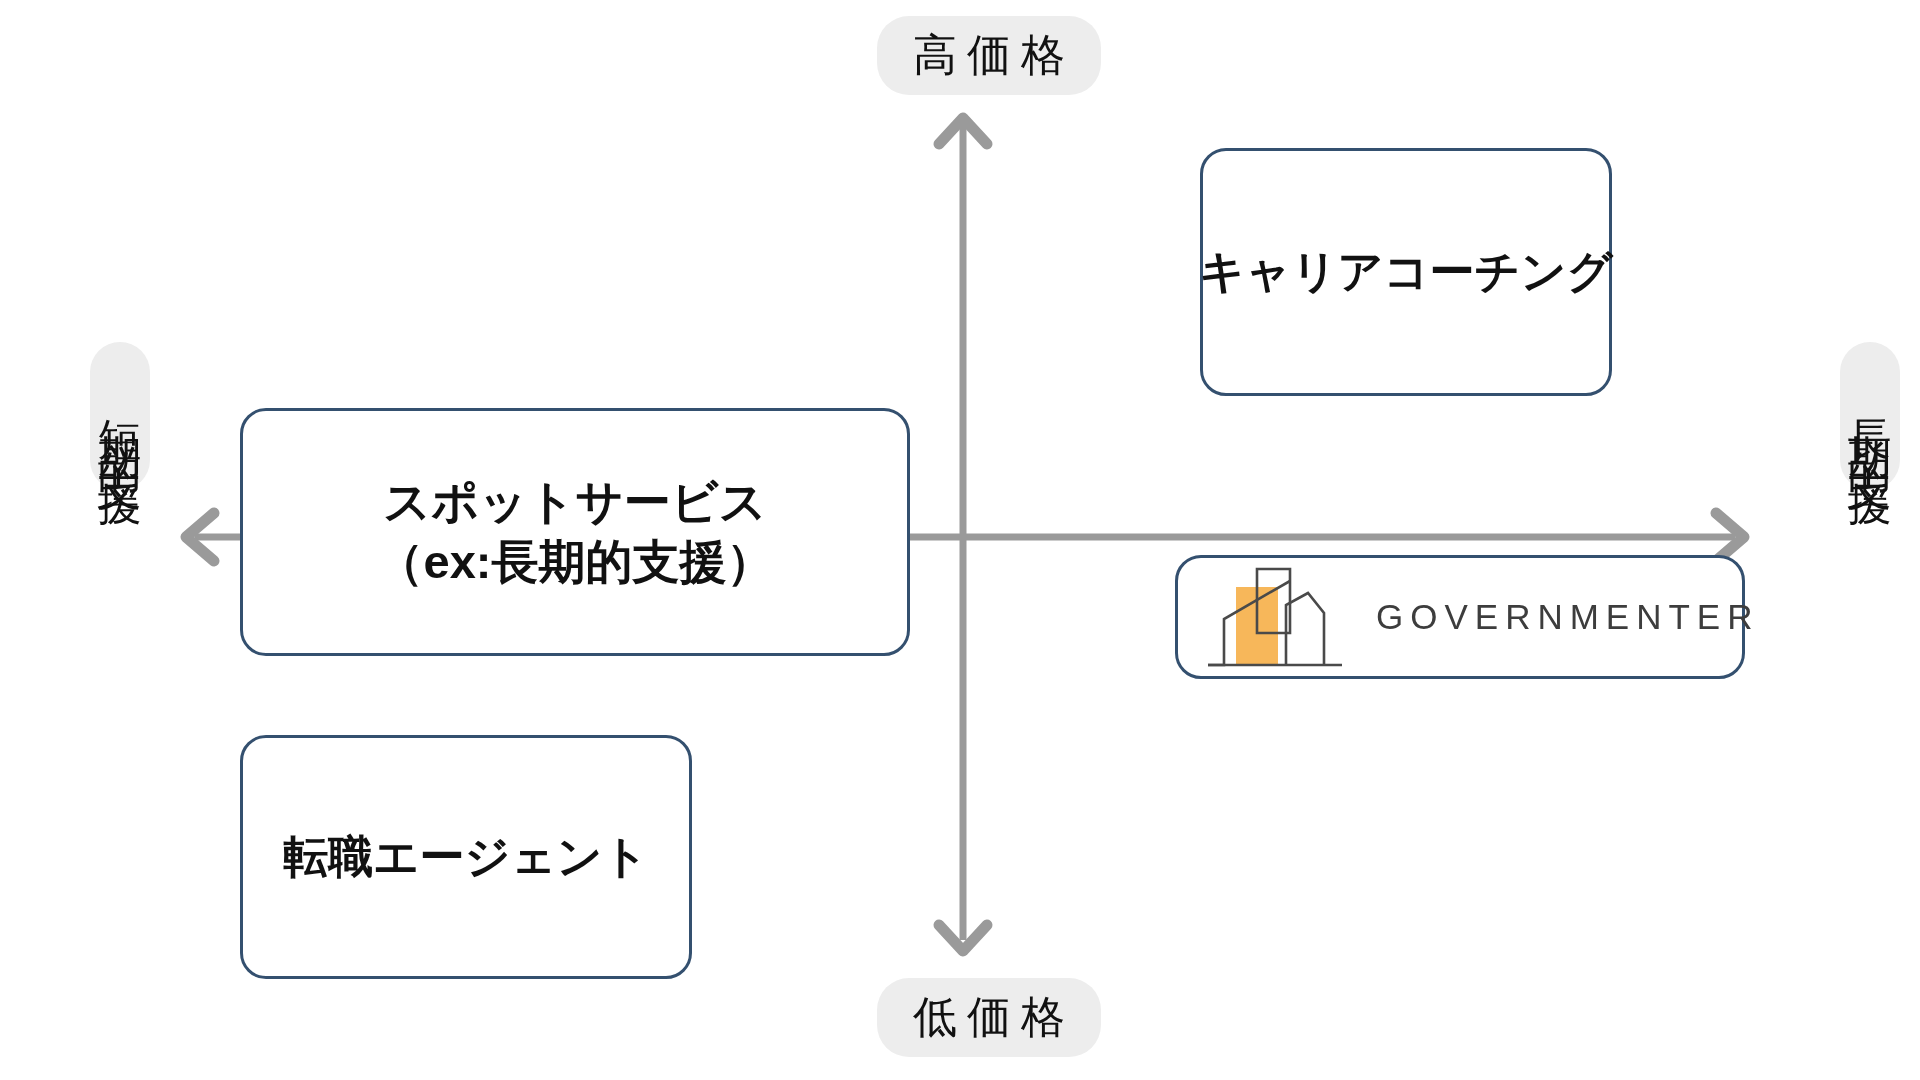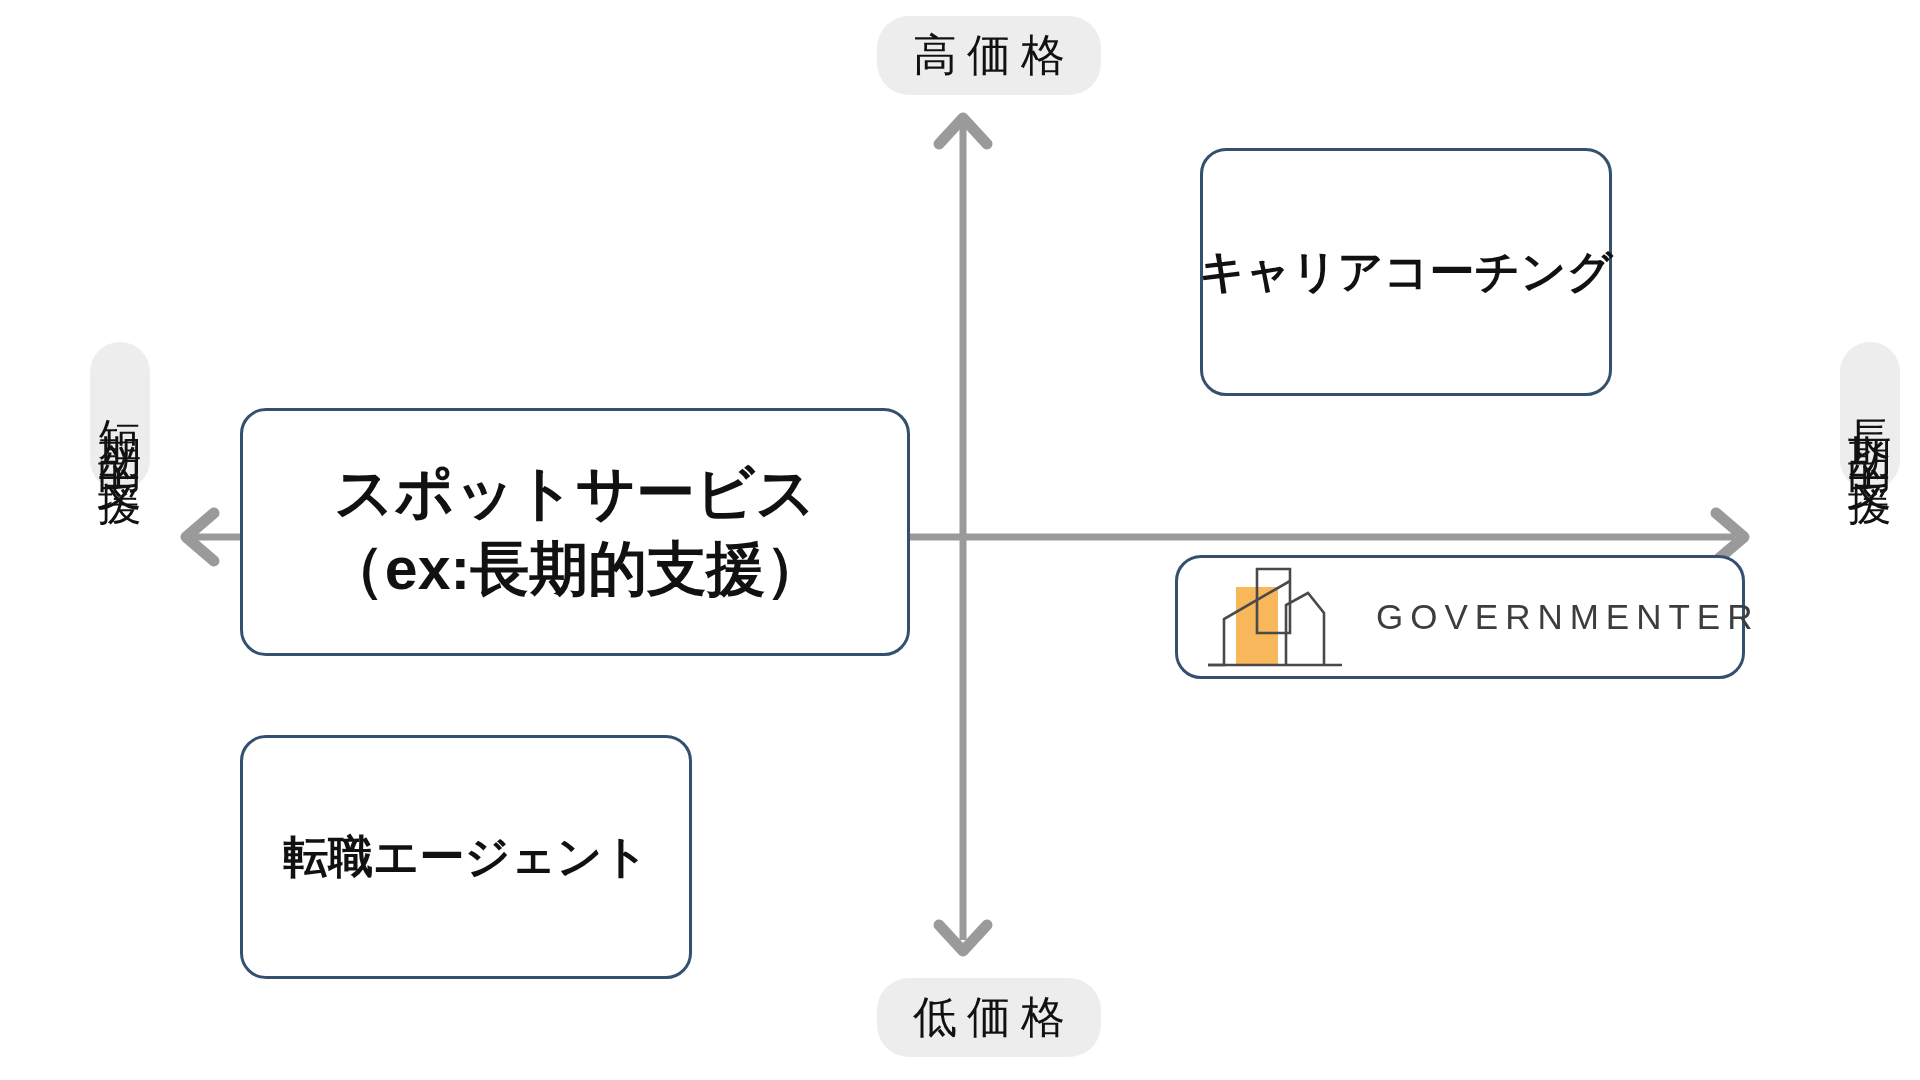--- a/index.html
+++ b/index.html
@@ -88,21 +88,21 @@
     width: 412px;
     height: 248px;
     font-size: 45px;
     margin-left: 20px;
   }
   #card-spot {
     left: 240px;
     top: 408px;
     width: 670px;
     height: 248px;
-    font-size: 59px;
+    font-size: 47px;
   }
   #card-agent {
     left: 240px;
     top: 735px;
     width: 452px;
     height: 244px;
     font-size: 45px;
   }
   #card-logo {
     left: 1175px;

